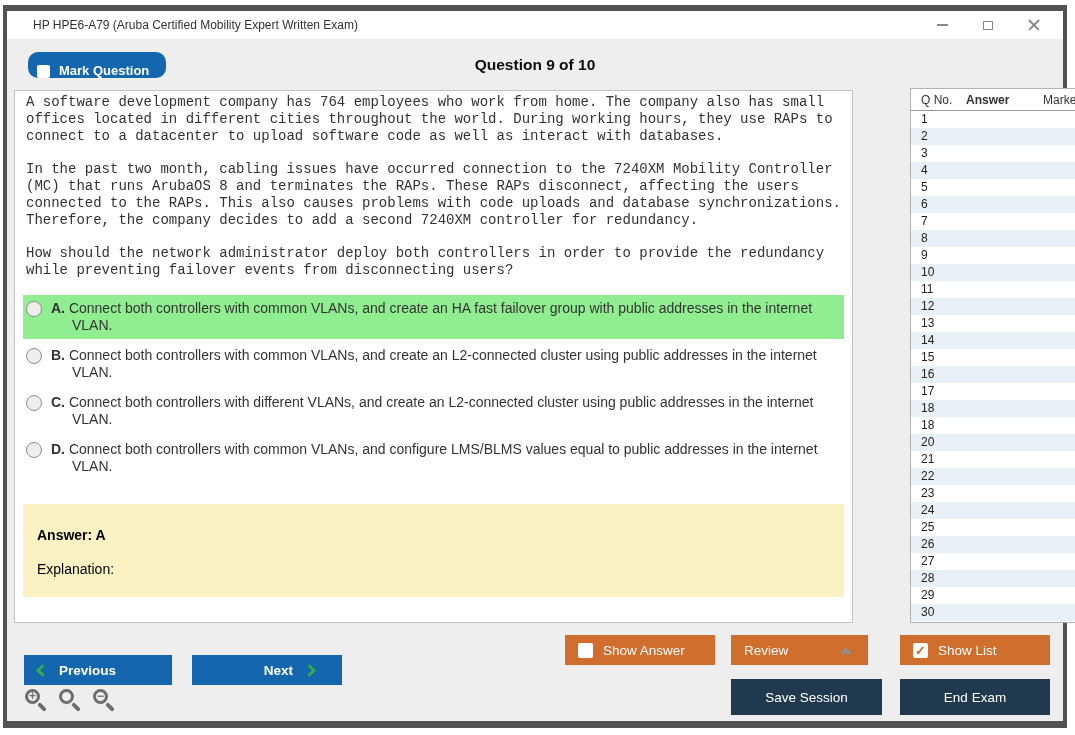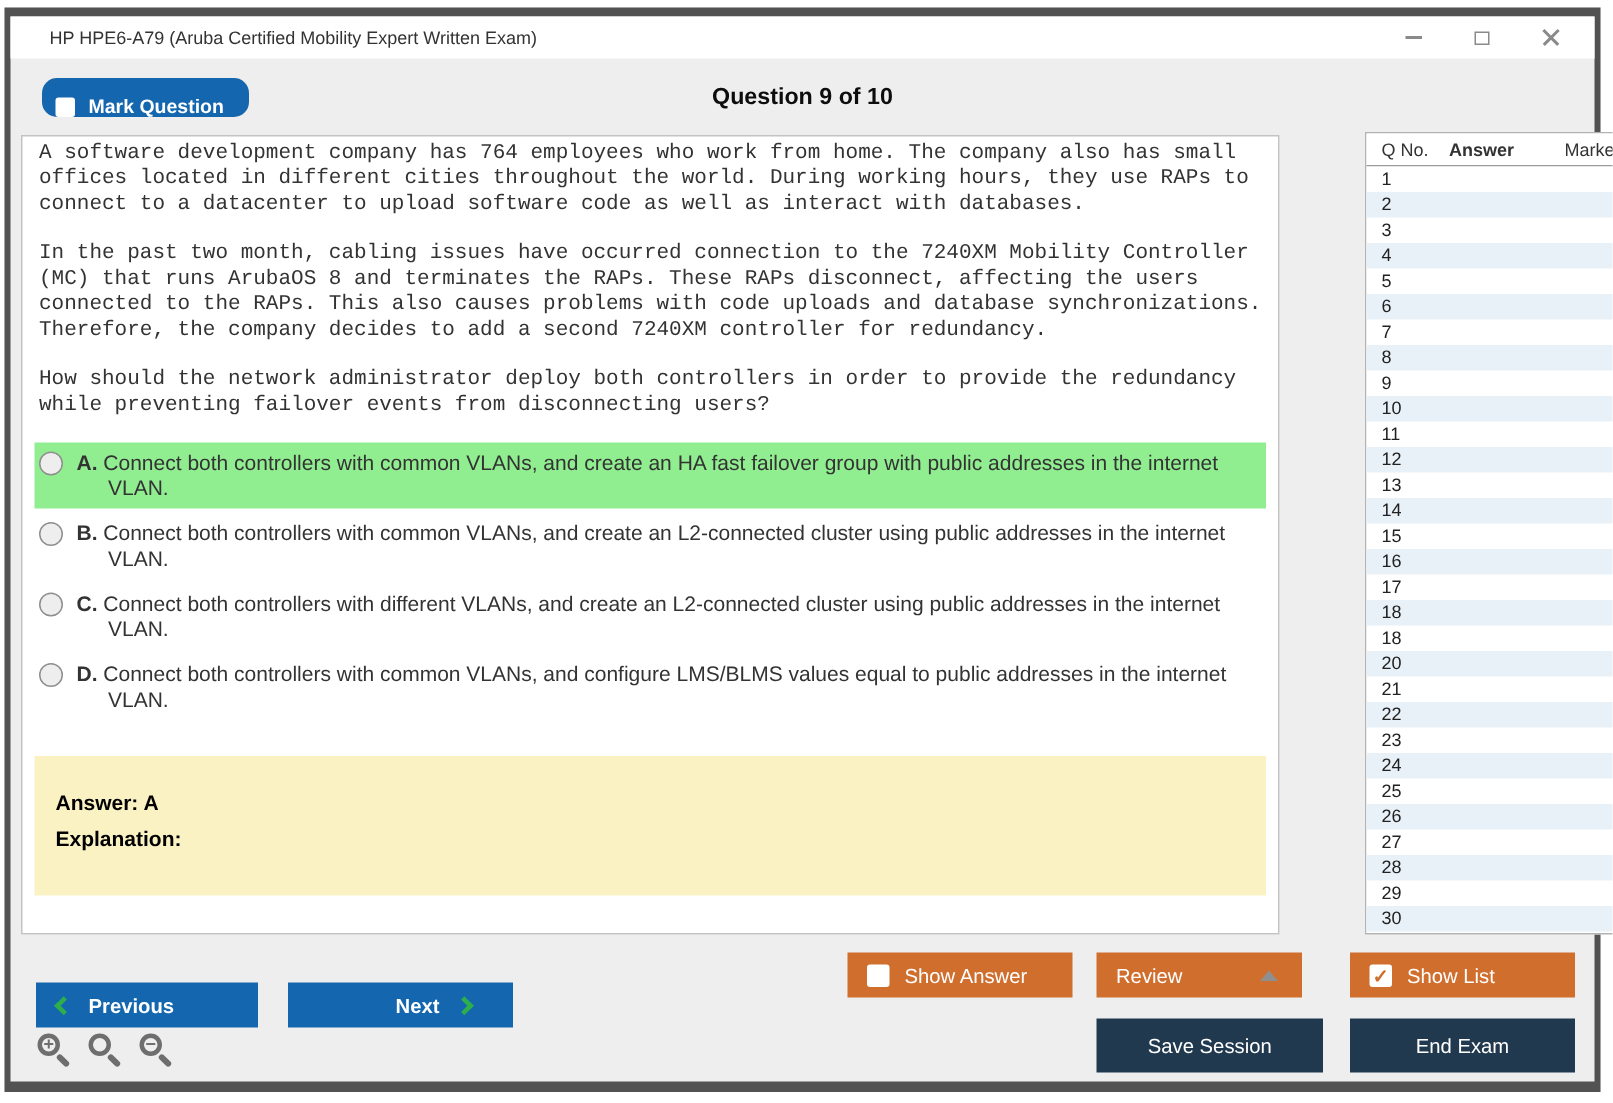--- a/index.html
+++ b/index.html
@@ -40,21 +40,21 @@
     padding:5px 4px 5px 3px; min-height:42px; cursor:pointer; }
   .option.highlight { background:var(--highlight_green,#90EE90); }
   .radio { width:16px; height:16px; border-radius:50%; border:1px solid #8f8f8f;
     background:#eeeeee; flex:none; margin-top:1px; cursor:pointer; }
   .opt-body { padding-left:21px; text-indent:-21px; }
   .opt-body b { font-weight:bold; }
 
   .answer-box { margin:24px 8px 0 8px; height:93px; background:var(--answer_yellow,#FAF2C3);
     padding:23px 0 0 14px; font-size:14px; color:#000; }
   .answer-box .ans { font-weight:bold; }
-  .answer-box .exp { font-weight:bold; margin-top:7px; }
+  .answer-box .exp { font-weight:normal; margin-top:17px; }
 
   
   .sidebar { position:absolute; left:903px; top:77px; width:196px; height:535px;
     background:#fff; border:1px solid #b3b3b3; }
   .sb-header { height:22px; display:flex; align-items:center; font-size:12px; color:#333;
     border-bottom:1px solid #9a9a9a; background:#fff; }
   .c1 { width:55px; padding-left:10px; }
   .c2 { width:77px;font-weight:bold; }
   .c3 { flex:1; }
   .sb-list { position:absolute; top:22px; left:0; right:17px; bottom:0; overflow:hidden; background:#fff; }

